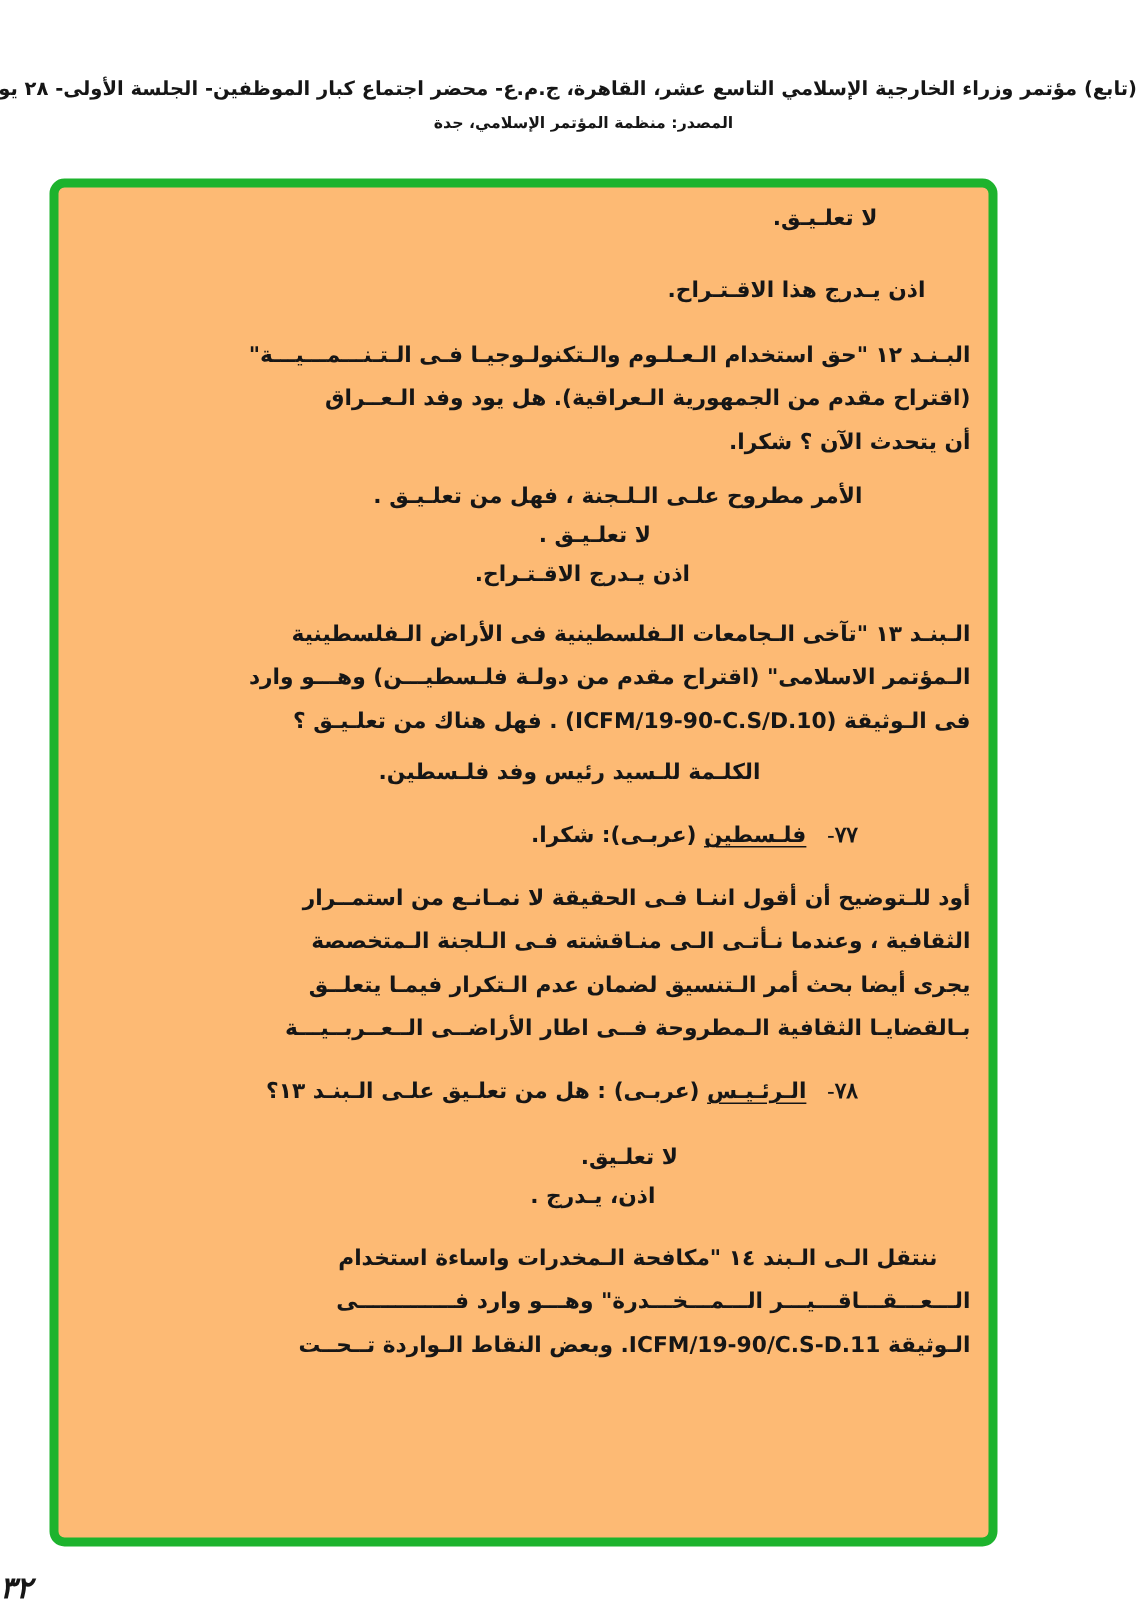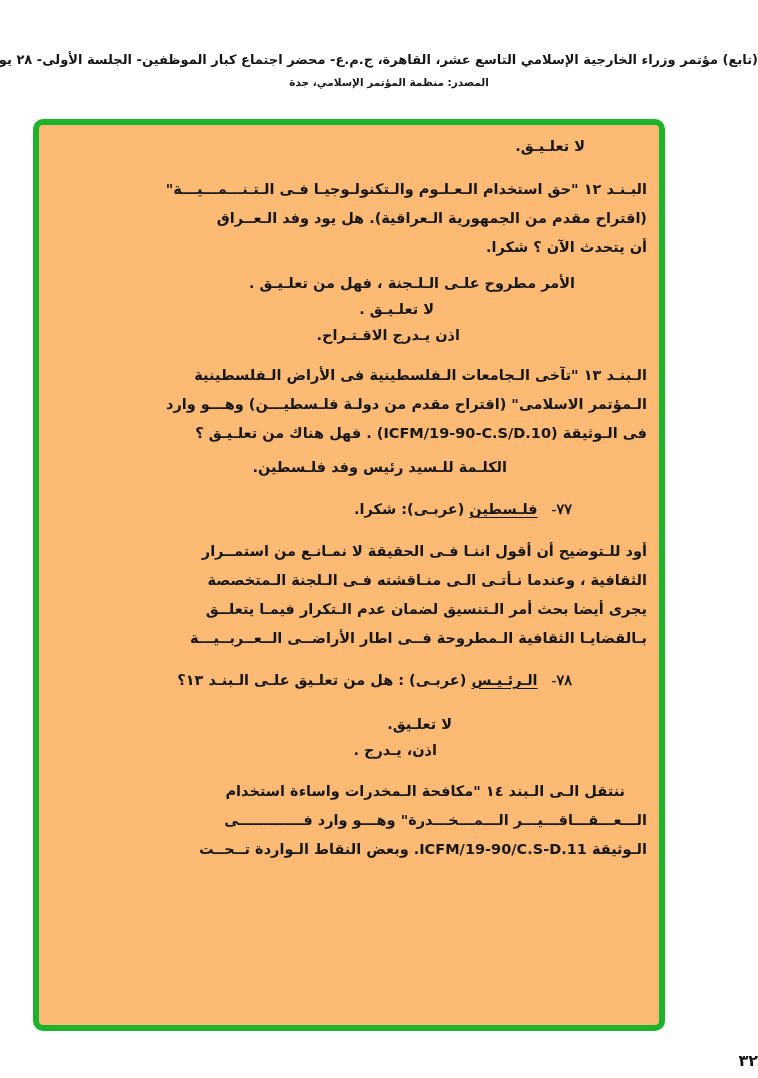--- a/index.html
+++ b/index.html
@@ -27,38 +27,39 @@
     direction:rtl;text-align:right;
     font-size:14.5px;font-weight:bold;
   }
   .line{line-height:27px;white-space:nowrap;}
   .para .line{line-height:29px;}
   .para-tight .line{line-height:26px;}
   .speaker-name{text-decoration:underline;text-underline-offset:3px;}
   .num{display:inline-block;margin-left:14px;font-family:Liberation Serif, serif;}
   .pagenum{
     position:absolute;bottom:8px;left:0;right:0;
-    text-align:right;font-size:16px;font-weight:bold;direction:rtl;
+    text-align:left;font-size:20px;font-weight:bold;direction:rtl;font-style:italic;
   }
 </style>
 </head>
 <body>
 
 <div class="page">
 
   <div class="header">
     <div class="h1">(تابع) مؤتمر وزراء الخارجية الإسلامي التاسع عشر، القاهرة، ج.م.ع- محضر اجتماع كبار الموظفين- الجلسة الأولى- ٢٨ يوليه ١٩٩٠</div>
     <div class="h2">المصدر: منظمة المؤتمر الإسلامي، جدة</div>
   </div>
 
   <div class="greenbox" style="border-color: rgb(29, 179, 45);">
     <div class="content" dir="rtl">
 
       <div class="line" style="margin-right:62px;">لا تعلـيـق.</div>
 
+      <div class="line" style="margin-top:21px;margin-right:30px;">اذن يـدرج هذا الاقـتـراح.</div>
 
       <div class="para" style="margin-top:15px;">
         <div class="line">البـنـد ١٢ "حق استخدام الـعـلـوم والـتكنولـوجيـا فـى الـتـنـــمـــيـــة"</div>
         <div class="line">(اقتراح مقدم من الجمهورية الـعراقية). هل يود وفد الـعــراق</div>
         <div class="line">أن يتحدث الآن ؟ شكرا.</div>
       </div>
 
       <div class="para-tight" style="margin-top:8px;">
         <div class="line" style="margin-right:72px;">الأمر مطروح علـى الـلـجنة ، فهل من تعلـيـق .</div>
         <div class="line" style="margin-right:213px;">لا تعلـيـق .</div>

